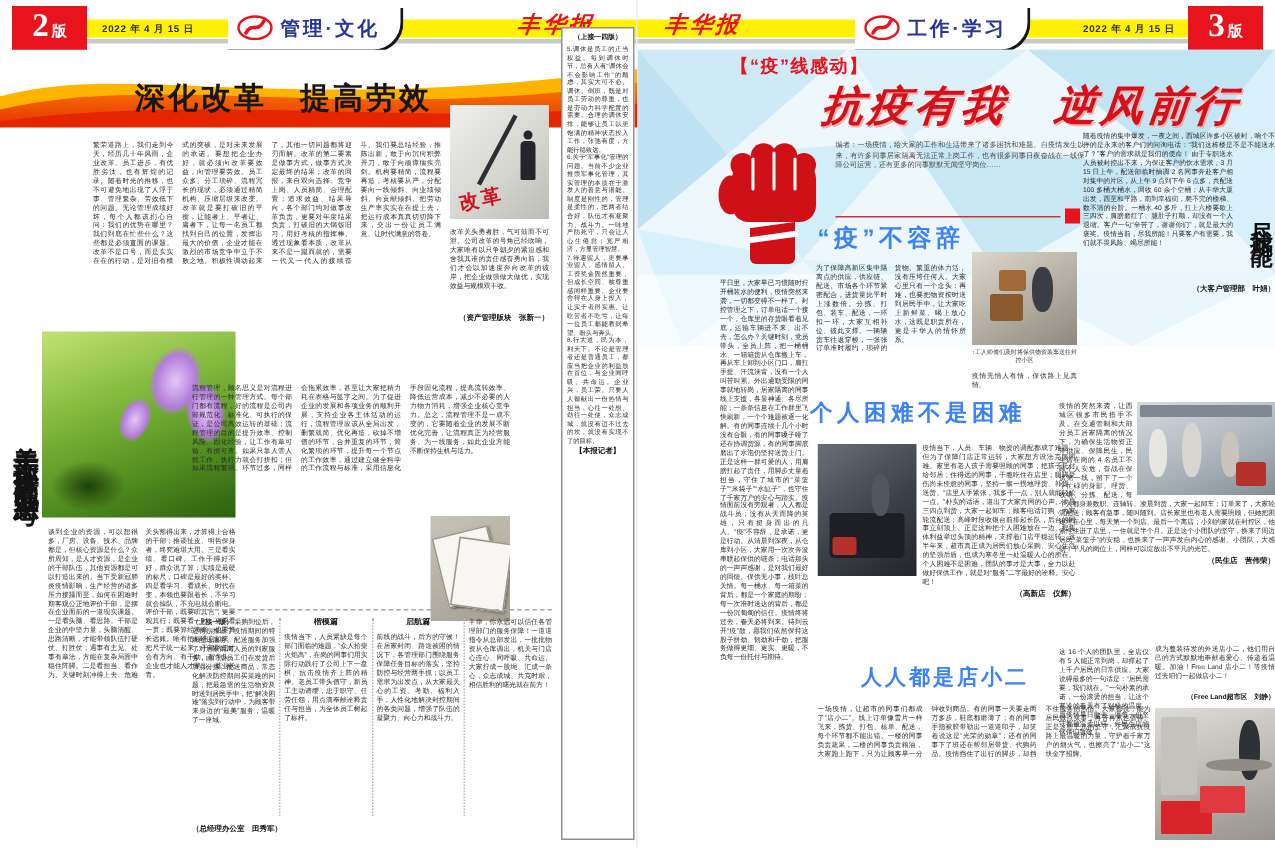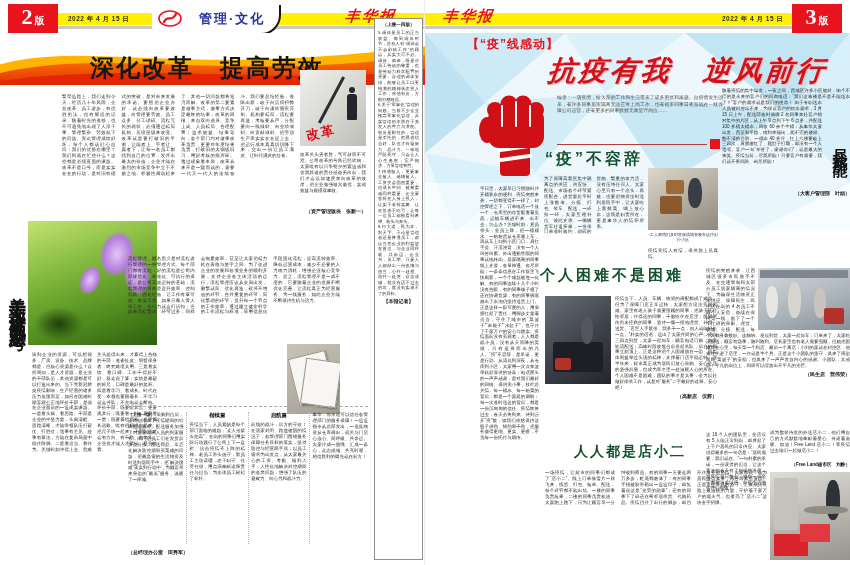--- a/index.html
+++ b/index.html
@@ -9,41 +9,41 @@
 .t{font-size:4.5px;line-height:1.32;text-align:justify;color:#2b2b2b;overflow:hidden;word-break:break-all}
 .by{font-size:5px;font-weight:bold;text-align:right;color:#111;margin-top:2px}
 .sub{font-weight:bold;text-align:center;font-size:5.4px;margin:3px 0;color:#111}
 .ph{position:absolute;overflow:hidden}
 .pagebox{background:#e8131d;color:#fff;display:flex;align-items:baseline;justify-content:center;gap:2px}
 .pnum{font-size:22px;font-weight:bold;font-family:"Liberation Serif",serif}
 .pban{font-size:10px;font-weight:bold}
 .yellowbar{background:#fff100}
 .graybar{background:#c9c9c9}
 .tab{background:#fff;border-bottom:2.5px solid #161616;border-right:2.5px solid #161616;
-  border-radius:0 0 20px 0;display:flex;align-items:center;gap:17px;padding:2px 14px 3px 6px}
+  border-radius:0 0 20px 0;display:flex;align-items:center;gap:5px;padding:2px 14px 3px 6px}
 .sect{color:#28369c;font-weight:bold;font-size:13px;letter-spacing:2px}
 .paper{color:#e8131d;font-weight:bold;font-style:italic;font-size:15px;letter-spacing:2px;
   font-family:"Liberation Serif",serif;transform:skewX(-6deg)}
 .date{font-size:6.5px;font-weight:bold;color:#2e2e2e;letter-spacing:.5px}
-.h-main{font-size:24px;font-weight:bold;color:#161616;letter-spacing:2px;white-space:nowrap}
+.h-main{font-size:20px;font-weight:bold;color:#161616;letter-spacing:2px;white-space:nowrap}
 .h-mid{font-size:14px;font-weight:bold;color:#161616;text-align:center;letter-spacing:5px}
 .vt{writing-mode:vertical-rl;font-weight:bold;color:#131313}
 .cols4{column-count:4;column-gap:6px}
 .cols3{column-count:3;column-gap:6px}
 .cols2{column-count:2;column-gap:5px}
 .rule{column-rule:1px dotted #b5b5b5}
 .bhead{font-weight:bold}
 .box{border:1px solid #8f8f8f;padding:3px;box-sizing:border-box;background:#fff}
 .box .t{font-size:4.2px}
 .redtag{color:#e8131d;font-weight:bold;font-size:12px;letter-spacing:1px}
 .h-red{font-size:28px;font-weight:bold;font-style:italic;color:#d6101b;letter-spacing:3px;
   font-family:"Liberation Serif",serif;transform:skewX(-6deg);white-space:nowrap;
   text-shadow:1px 1px 0 #f5b0ab}
 .ednote{font-size:4.8px;line-height:1.4;color:#4a4a4a;text-align:justify}
-.h3s{font-weight:bold;color:#14532d;text-align:center;white-space:nowrap}
+.h3s{font-weight:bold;color:#3b82f6;text-align:center;white-space:nowrap}
 .cap{font-size:4px;color:#333;text-align:center;line-height:1.3}
 .fold{background:#ececec}
 .a2ph{float:left;width:66px;height:88px;margin:0 4px 2px 0;position:relative;overflow:hidden;
   background:linear-gradient(145deg,#6a6f78 0%,#3c4048 55%,#23262b 100%)}
 .a4ph{float:right;width:92px;height:62px;margin:0 0 2px 3px;position:relative;overflow:hidden;
   background:linear-gradient(160deg,#d6dbdf 0%,#aab2b9 60%,#868e96 100%)}
 .vt3{float:right;writing-mode:vertical-rl;font-size:15px;font-weight:bold;color:#111;
   letter-spacing:5px;width:24px;height:84px;margin:4px 0 2px 4px;text-align:center}
 .flower{background:linear-gradient(160deg,#c3e272 0%,#7fb83b 38%,#4f8b1e 72%,#2e5f10 100%)}
 .fl{position:absolute;border-radius:50%;background:radial-gradient(ellipse at center,#e6c6f7 0%,#b27cd9 55%,rgba(178,124,217,0) 72%)}
@@ -81,20 +81,27 @@
   </div>
   <div class="abs paper" style="left:345px;top:7px">丰华报</div>
 
   <div class="abs pagebox" style="left:792px;top:4px;width:50px;height:30px">
     <span class="pnum">3</span>
     <span class="pban">版</span>
   </div>
   <div class="abs yellowbar" style="left:425px;top:13px;width:367px;height:12px"></div>
   <div class="abs graybar" style="left:425px;top:26px;width:367px;height:3px"></div>
   <div class="abs paper" style="left:443px;top:7px">丰华报</div>
+  <div class="abs tab" style="left:570px;top:5px;height:23px">
+    <svg width="24" height="17" viewBox="0 0 24 17">
+      <ellipse cx="12" cy="8.5" rx="11" ry="7.5" fill="none" stroke="#e8131d" stroke-width="1.6"></ellipse>
+      <path d="M6,12 C10,4 13,13 18,4" fill="none" stroke="#e8131d" stroke-width="2.4" stroke-linecap="round"></path>
+    </svg>
+    <span class="sect">工作·学习</span>
+  </div>
   <div class="abs date" style="left:722px;top:15px">2022 年 4 月 15 日</div>
 
   <div class="abs fold" style="left:424px;top:0;width:1px;height:565px"></div>
 
   <svg class="abs" style="left:0;top:33px" width="425" height="52" viewBox="0 0 425 52">
     <defs>
       <linearGradient id="og" x1="0" y1="0" x2="0" y2="1">
         <stop offset="0" stop-color="#ff7d00"></stop>
           <stop offset="1" stop-color="#e33104"></stop>
       </linearGradient>
@@ -173,21 +180,21 @@
     <polygon points="60,70 180,60 110,140" fill="#d4eef8"></polygon>
     <polygon points="180,60 360,80 240,150" fill="#c8e8f5"></polygon>
     <polygon points="0,0 60,70 0,120" fill="#bfe3f2"></polygon>
     <polygon points="360,80 425,0 425,150" fill="#d8f0fa"></polygon>
     <polygon points="110,140 240,150 160,198" fill="#e2f4fb"></polygon>
     <polygon points="240,150 425,150 330,198" fill="#cfecf7"></polygon>
     <polygon points="0,120 110,140 30,198" fill="#d9f1fa"></polygon>
     <rect x="0" y="150" width="425" height="48" fill="rgba(255,255,255,.55)"></rect>
   </svg>
 
-  <div class="abs redtag" style="left:467px;top:36px">【“疫”线感动】</div>
+  <div class="abs redtag" style="left:487px;top:36px">【“疫”线感动】</div>
   <div class="abs h-red" style="left:548px;top:52px">抗疫有我　逆风前行</div>
 
   <svg class="abs" style="left:478px;top:84px" width="72" height="96" viewBox="0 0 72 96">
     <rect x="22" y="58" width="30" height="34" rx="4" fill="#cf1016"></rect>
     <rect x="20" y="62" width="34" height="4" fill="#ffffff" transform="rotate(-8 37 64)"></rect>
     <rect x="20" y="72" width="34" height="4" fill="#ffffff" transform="rotate(-8 37 74)"></rect>
     <circle cx="17" cy="26" r="8" fill="#cf1016"></circle>
     <circle cx="31" cy="20" r="8.5" fill="#cf1016"></circle>
     <circle cx="45" cy="20" r="8.5" fill="#cf1016"></circle>
     <circle cx="58" cy="26" r="8" fill="#cf1016"></circle>

